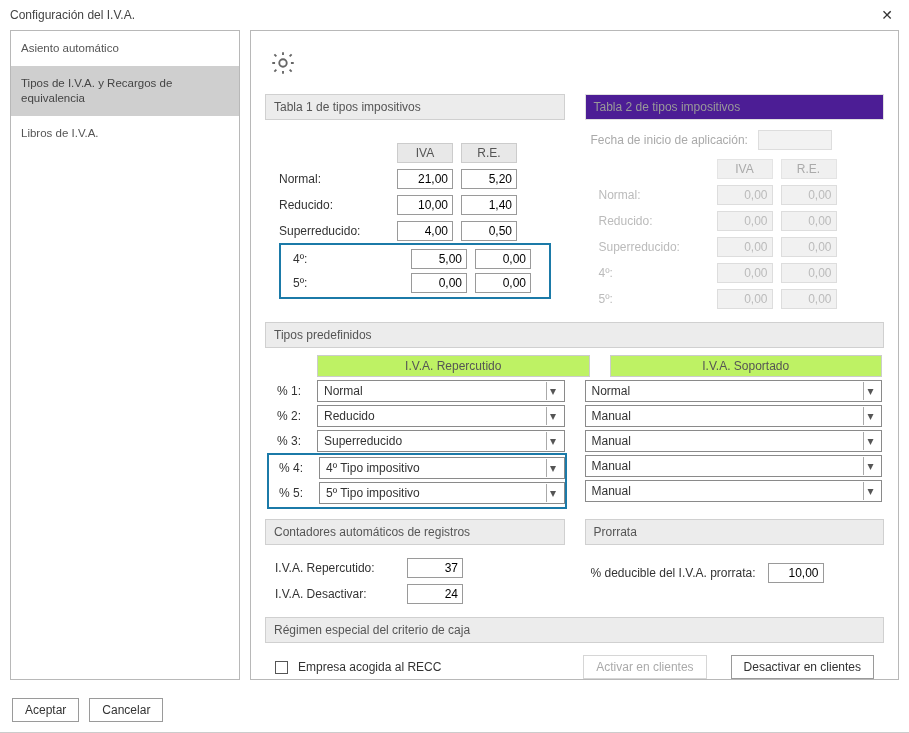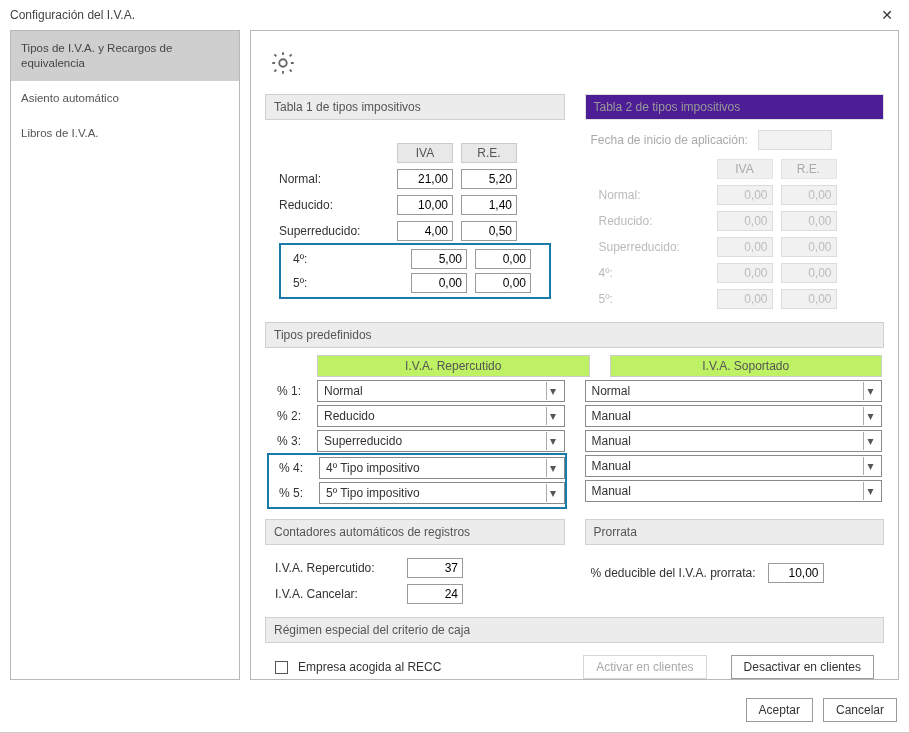--- a/index.html
+++ b/index.html
@@ -200,42 +200,42 @@
     background:#fff;
     padding:4px 12px;
     font-size:12px;
     color:#333;
     cursor:pointer;
   }
   .btn.muted { color:#aaa; border-color:#d6d6d6;}
   .recc-right { margin-left:auto; display:flex; gap:24px; }
   .footer {
     display:flex;
-    justify-content:flex-end;
+    justify-content:flex-start;
     gap:10px;
     padding:10px 12px;
   }
   .prorrata .prow {
     display:flex;align-items:center;gap:12px;padding:18px 6px;
   }
 </style>
 </head>
 <body>
 
 <div class="window">
   <div class="titlebar">
     <span>Configuración del I.V.A.</span>
     <span class="titlebar-spacer"></span>
     <span class="close-x">✕</span>
   </div>
 
   <div class="body">
     <div class="sidebar">
+      <div class="sidebar-item">Asiento automático</div>
       <div class="sidebar-item active">Tipos de I.V.A. y Recargos de equivalencia</div>
-      <div class="sidebar-item">Asiento automático</div>
       <div class="sidebar-item">Libros de I.V.A.</div>
     </div>
 
     <div class="main">
       <div class="main-header">
         <span>
           <svg class="gear" viewBox="0 0 24 24" fill="none" stroke="#666" stroke-width="1.6">
             <circle cx="12" cy="12" r="3.2"></circle>
             <path d="M12 2.8v2.4M12 18.8v2.4M4.6 4.6l1.7 1.7M17.7 17.7l1.7 1.7M2.8 12h2.4M18.8 12h2.4M4.6 19.4l1.7-1.7M17.7 6.3l1.7-1.7"></path>
           </svg>
@@ -409,21 +409,21 @@
 
       <div class="two-col">
         <div class="col">
           <div class="section-header">Contadores automáticos de registros</div>
           <div class="counters">
             <div class="crow">
               <span class="cl">I.V.A. Repercutido:</span>
               <input class="num-input" value="37" style="">
             </div>
             <div class="crow">
-              <span class="cl">I.V.A. Cancelar:</span>
+              <span class="cl">I.V.A. Desactivar:</span>
               <input class="num-input" value="24" style="">
             </div>
           </div>
         </div>
         <div class="col">
           <div class="section-header">Prorrata</div>
           <div class="prorrata">
             <div class="prow">
               <span>% deducible del I.V.A. prorrata:</span>
               <input class="num-input" value="10,00" style="">

